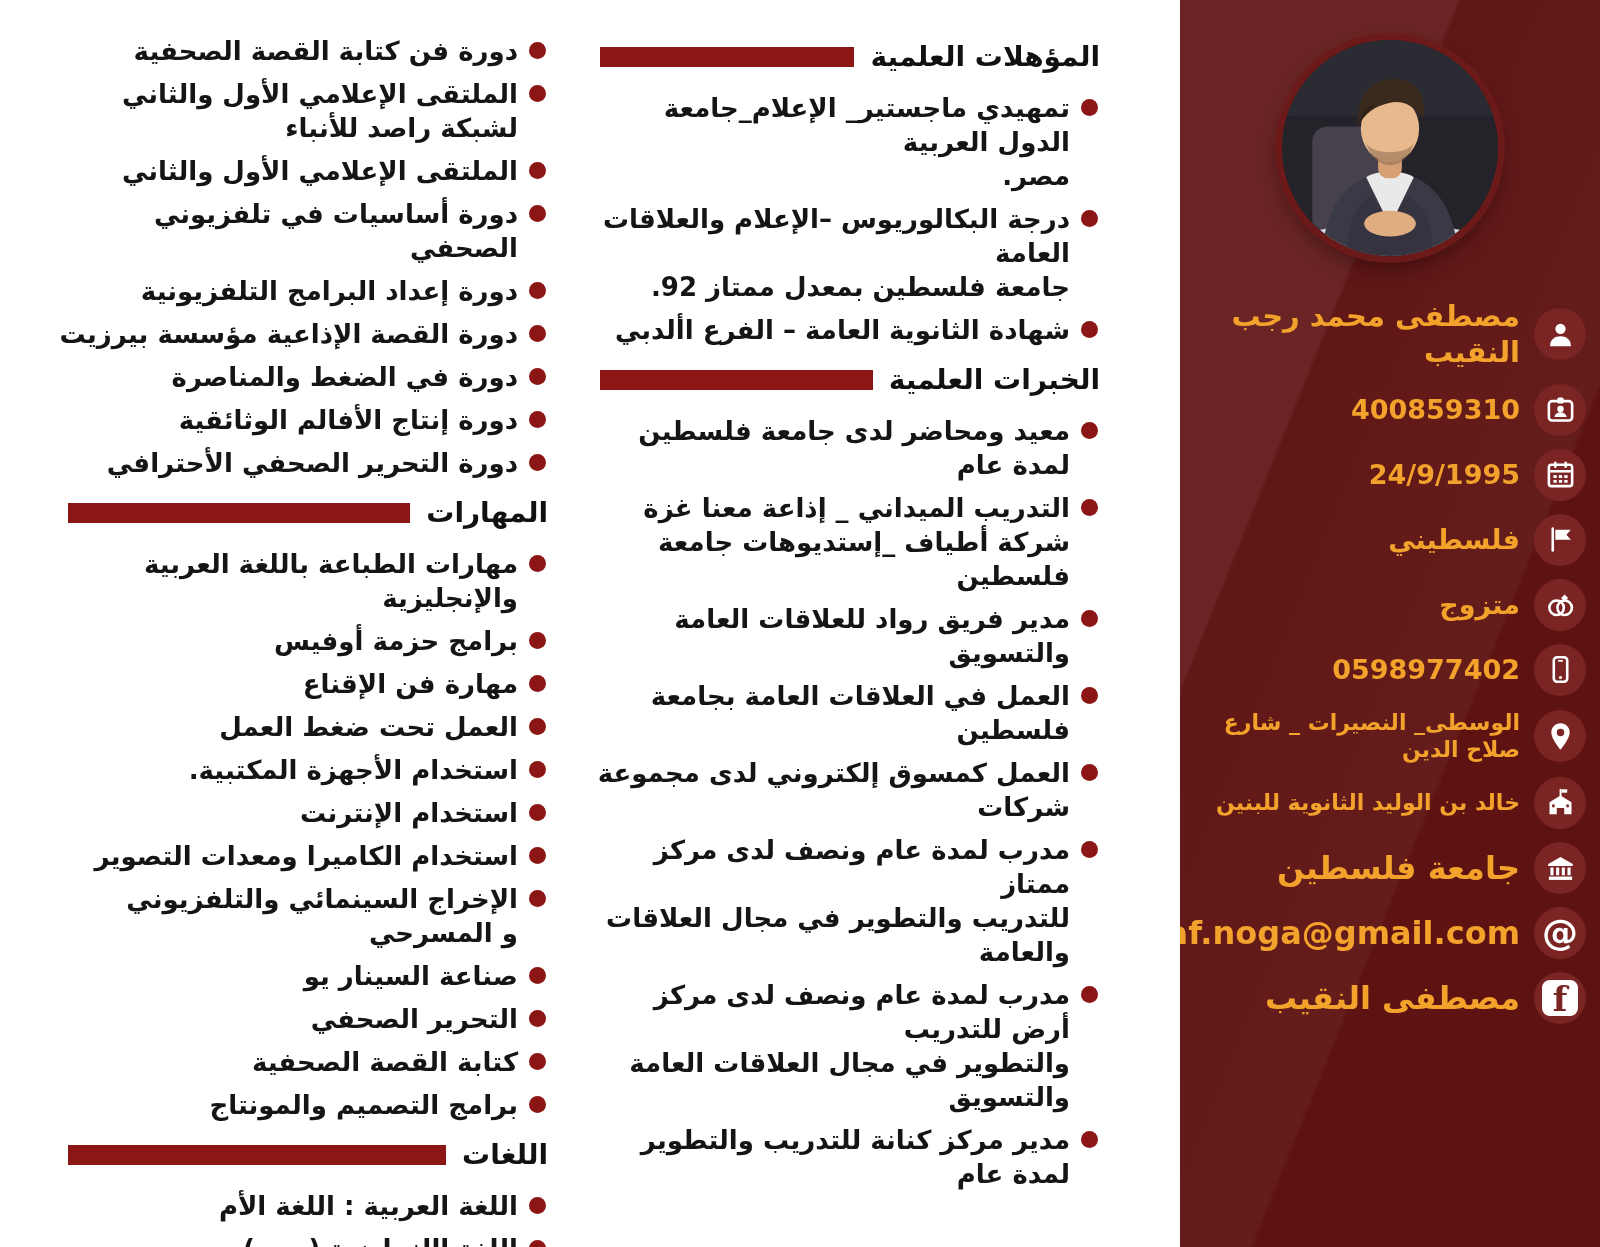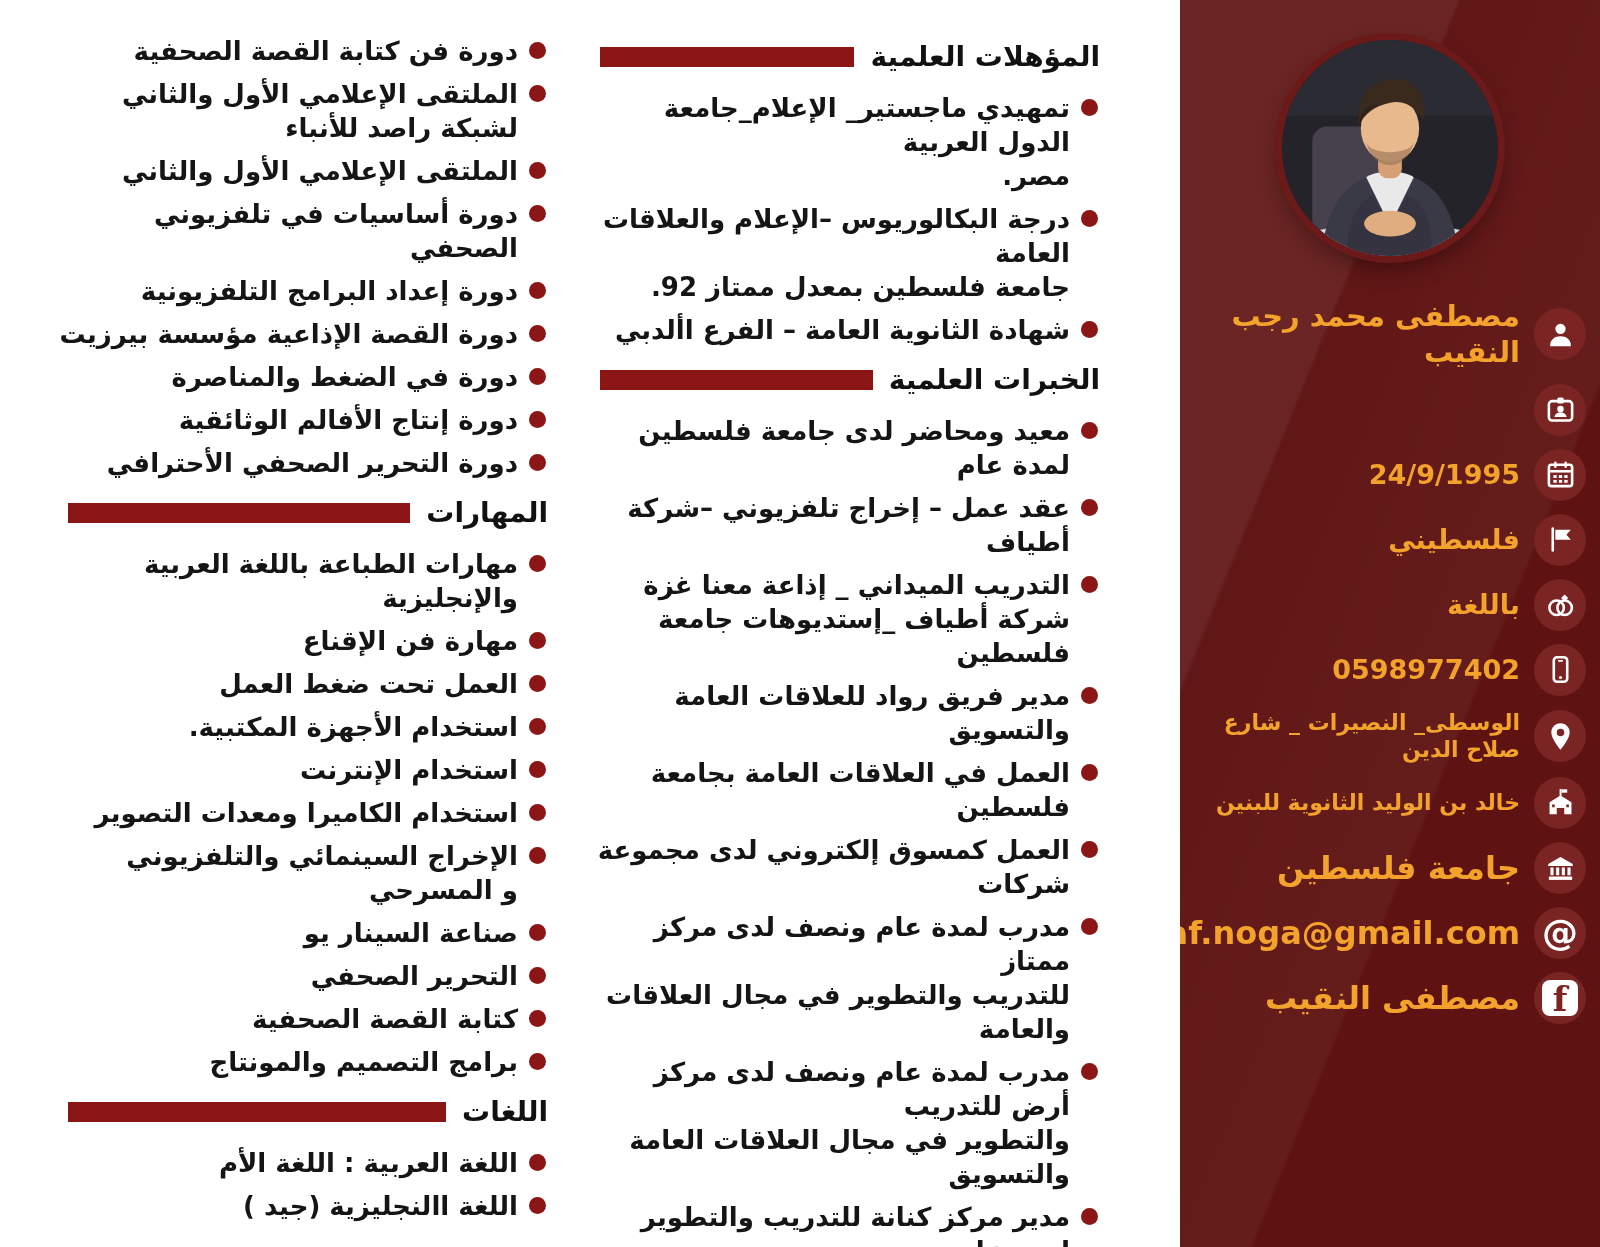--- a/index.html
+++ b/index.html
@@ -107,20 +107,21 @@
         <li>دورة التحرير الصحفي الأحترافي</li>
       </ul>
 
       <div class="sec">
         <span class="t">المهارات</span>
         <span class="bar"></span>
       </div>
       <ul class="blist">
         <li>مهارات الطباعة باللغة العربية
 والإنجليزية</li>
+        <li>برامج حزمة أوفيس</li>
         <li>مهارة فن الإقناع</li>
         <li>العمل تحت ضغط العمل</li>
         <li>استخدام الأجهزة المكتبية.</li>
         <li>استخدام الإنترنت</li>
         <li>استخدام الكاميرا ومعدات التصوير</li>
         <li>الإخراج السينمائي والتلفزيوني
 و المسرحي</li>
         <li>صناعة السينار يو</li>
         <li>التحرير الصحفي</li>
         <li>كتابة القصة الصحفية</li>
@@ -149,21 +150,20 @@
 جامعة فلسطين بمعدل ممتاز 92.</li>
         <li>شهادة الثانوية العامة – الفرع األدبي</li>
       </ul>
 
       <div class="sec">
         <span class="t">الخبرات العلمية</span>
         <span class="bar"></span>
       </div>
       <ul class="blist">
         <li>معيد ومحاضر لدى جامعة فلسطين لمدة عام</li>
-        <li>عقد عمل – إخراج تلفزيوني –شركة أطياف</li>
         <li>التدريب الميداني _ إذاعة معنا غزة
 شركة أطياف _إستديوهات جامعة فلسطين</li>
         <li>مدير فريق رواد للعلاقات العامة والتسويق</li>
         <li>العمل في العلاقات العامة بجامعة فلسطين</li>
         <li>العمل كمسوق إلكتروني لدى مجموعة شركات</li>
         <li>مدرب لمدة عام ونصف لدى مركز ممتاز
 للتدريب والتطوير في مجال العلاقات والعامة</li>
         <li>مدرب لمدة عام ونصف لدى مركز أرض للتدريب
 والتطوير في مجال العلاقات العامة والتسويق</li>
         <li>مدير مركز كنانة للتدريب والتطوير لمدة عام</li>
@@ -214,20 +214,21 @@
 
       <div class="crow ltr">
         <span class="cicon">
           <svg viewBox="0 0 24 24">
               <rect x="3" y="5.5" width="18" height="15" rx="2.5" fill="none" stroke="#fff" stroke-width="2"></rect>
               <rect x="9.5" y="2.8" width="5" height="4.5" rx="1.2" fill="#fff"></rect>
               <circle cx="12" cy="11.6" r="2.5" fill="#fff"></circle>
               <path d="M7.2 17.8 c.6-2.6 2.6-3.7 4.8-3.7 s4.2 1.1 4.8 3.7z" fill="#fff"></path>
             </svg>
         </span>
+        <span class="cval">400859310</span>
       </div>
 
       <div class="crow ltr">
         <span class="cicon">
           <svg viewBox="0 0 24 24">
               <rect x="3" y="4.5" width="18" height="16.5" rx="2" fill="none" stroke="#fff" stroke-width="2"></rect>
               <rect x="7" y="2" width="2" height="5" rx="1" fill="#fff"></rect>
               <rect x="15" y="2" width="2" height="5" rx="1" fill="#fff"></rect>
               <rect x="4" y="8.5" width="16" height="2" fill="#fff"></rect>
               <rect x="6.5" y="12.5" width="2.6" height="2.2" fill="#fff"></rect>
@@ -252,21 +253,21 @@
       </div>
 
       <div class="crow">
         <span class="cicon">
           <svg viewBox="0 0 24 24">
               <circle cx="9" cy="14.5" r="5.6" fill="none" stroke="#fff" stroke-width="2"></circle>
               <circle cx="15.2" cy="14.5" r="5.6" fill="none" stroke="#fff" stroke-width="2"></circle>
               <path d="M15.2 4.2 l2.7 2.7 -2.7 2.7 -2.7 -2.7 z" fill="#fff"></path>
             </svg>
         </span>
-        <span class="cval">باللغة</span>
+        <span class="cval">متزوج</span>
       </div>
 
       <div class="crow ltr">
         <span class="cicon">
           <svg viewBox="0 0 24 24">
               <rect x="6.8" y="2.5" width="10.4" height="19" rx="2.6" fill="none" stroke="#fff" stroke-width="2"></rect>
               <circle cx="12" cy="18.2" r="1.2" fill="#fff"></circle>
               <rect x="10" y="4.6" width="4" height="1.4" rx="0.7" fill="#fff"></rect>
             </svg>
         </span>

